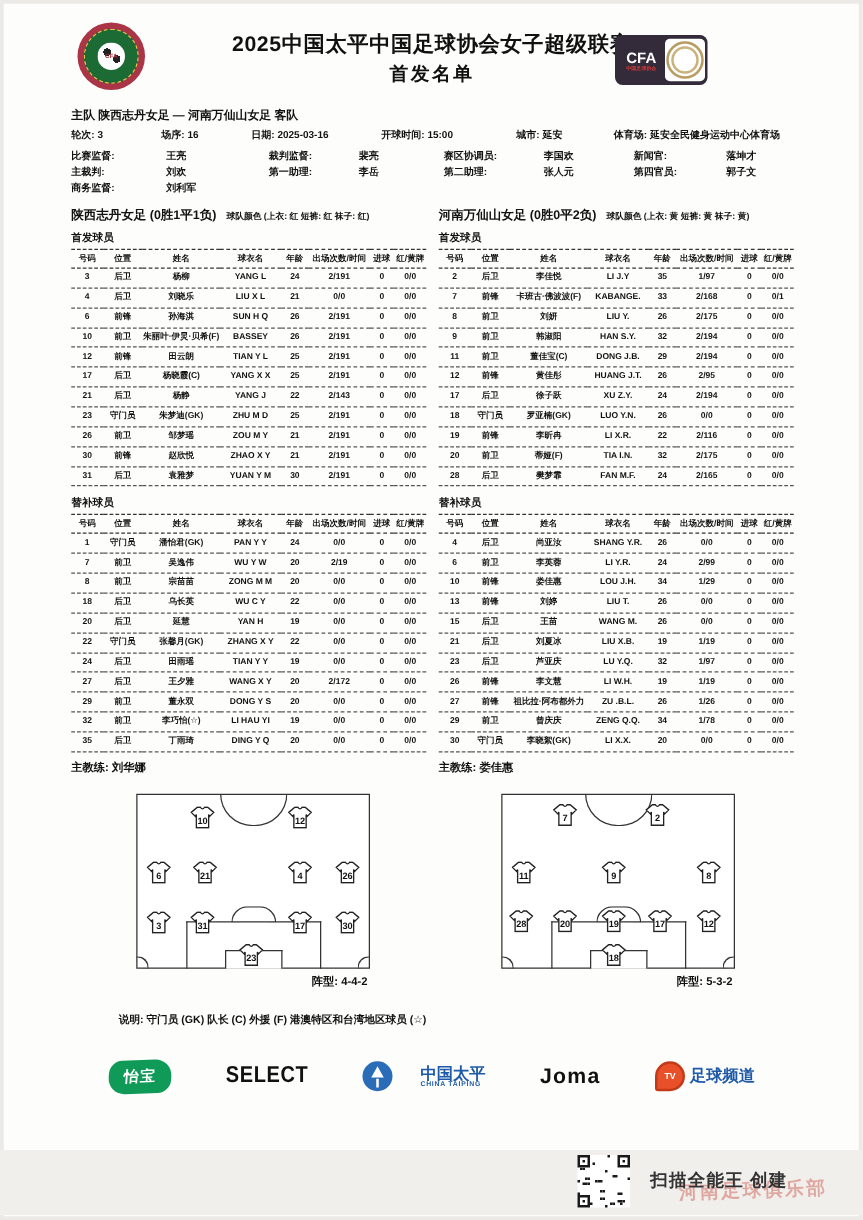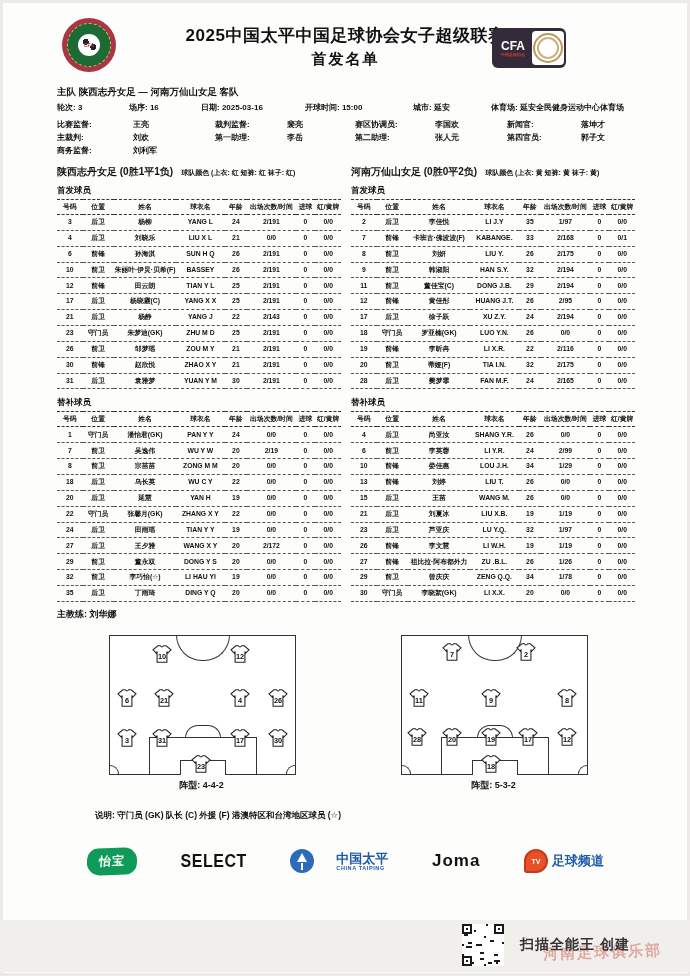--- a/index.html
+++ b/index.html
@@ -48,21 +48,21 @@
   .pitches{display:flex;justify-content:space-between;margin-top:14px;padding:0 48px 0 52px;}
   .pitchblock{width:185px;}
   .pitch{position:relative;width:185px;height:138px;border:1.5px solid #333;background:#fff;}
   .center-arc{position:absolute;top:-1px;left:50%;transform:translateX(-50%);width:52px;height:25px;border:1.5px solid #333;border-top:none;border-radius:0 0 60px 60px;}
   .pen-area{position:absolute;bottom:-1px;left:50%;transform:translateX(-50%);width:106px;height:37px;border:1.5px solid #333;border-bottom:none;}
   .goal-area{position:absolute;bottom:-1px;left:50%;transform:translateX(-50%);width:44px;height:14px;border:1.5px solid #333;border-bottom:none;background:#fff;}
   .pen-arc{position:absolute;bottom:36px;left:50%;transform:translateX(-50%);width:34px;height:12px;border:1.5px solid #333;border-bottom:none;border-radius:34px 34px 0 0;}
   .corner-l{position:absolute;bottom:-1px;left:-1px;width:9px;height:9px;border-top:1.2px solid #333;border-right:1.2px solid #333;border-radius:0 9px 0 0;}
   .corner-r{position:absolute;bottom:-1px;right:-1px;width:9px;height:9px;border-top:1.2px solid #333;border-left:1.2px solid #333;border-radius:9px 0 0 0;}
   .jersey{position:absolute;transform:translate(-50%,-50%);width:20px;height:18px;}
-  .pitchlabel{text-align:center;font-size:9px;font-weight:bold;margin-top:4px;}
+  .pitchlabel{text-align:right;font-size:9px;font-weight:bold;margin-top:4px;}
   
   .notes{font-size:8.5px;font-weight:bold;margin-top:18px;padding-left:38px;}
   .signrow{display:flex;align-items:center;margin-top:16px;padding-left:28px;font-size:10px;font-weight:bold;}
   .sig{margin-left:12px;}
   .dt{margin-left:auto;margin-right:20px;font-size:10px;font-weight:bold;}
   
   .sponsors{display:flex;align-items:center;justify-content:space-between;margin-top:26px;padding:0 30px;}
   .sp-yibao{background:#0f9a57;color:#fff;font-weight:bold;font-size:12px;padding:5px 12px;border-radius:10px 14px 10px 14px;transform:skewX(-6deg) rotate(-2deg);letter-spacing:1px;}
   .sp-select{font-size:16px;font-weight:900;letter-spacing:.5px;transform:scaleY(1.15);}
   .sp-taiping{display:flex;align-items:center;gap:22px;}
@@ -710,20 +710,22 @@
                 <td>守门员</td>
                 <td>李晓絮(GK)</td>
               <td>LI X.X.</td>
                 <td>20</td>
                 <td>0/0</td>
               <td>0</td>
                 <td>0/0</td>
             </tr>
             </tbody>
         </table>
+        <div class="coachline"><span>主教练:</span>
+          <span>娄佳惠</span></div>
       </div>
     </div>
 
     <div class="pitches">
       <div class="pitchblock">
         <div class="pitch">
           <div class="center-arc"></div>
             <div class="pen-arc"></div>
             <div class="pen-area"></div>
             <div class="goal-area"></div>

